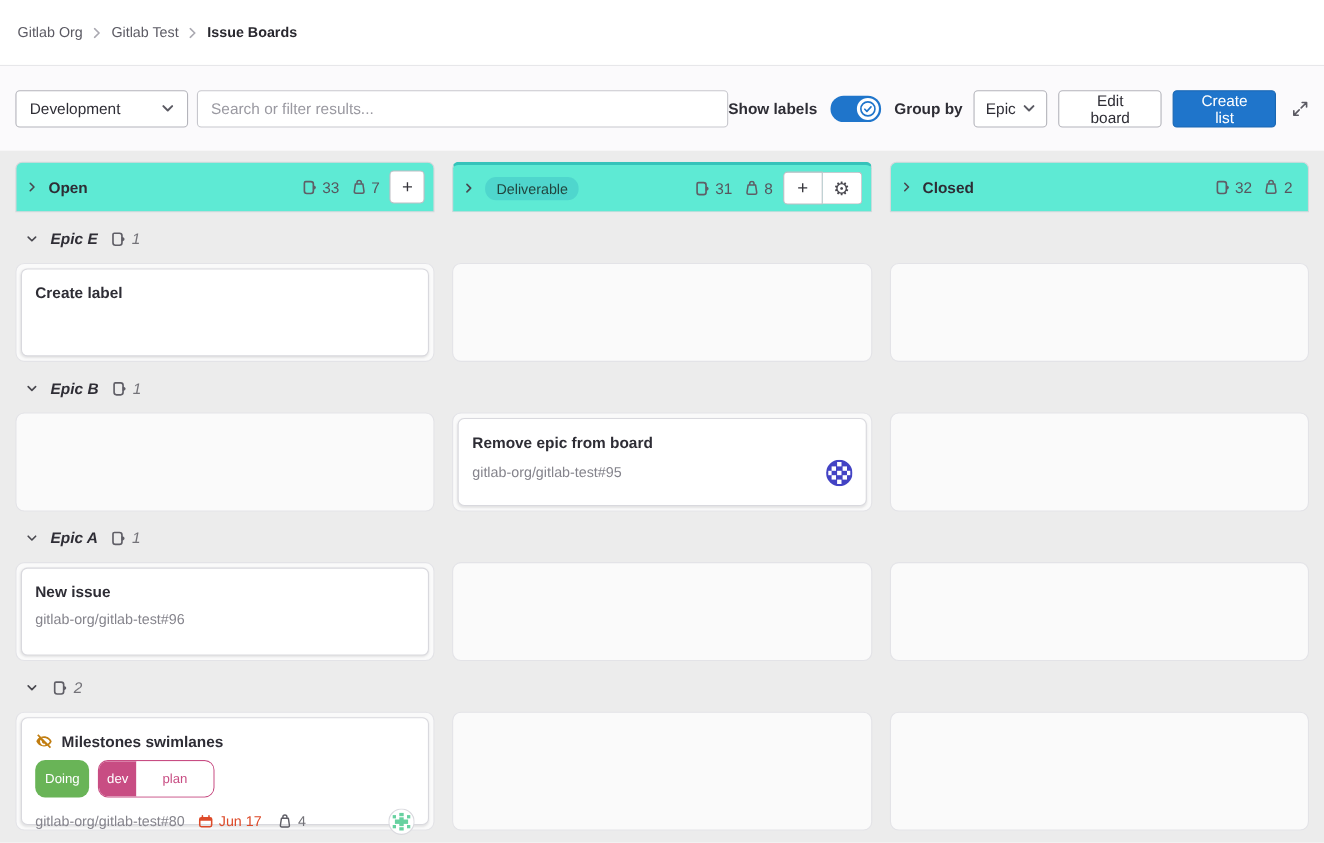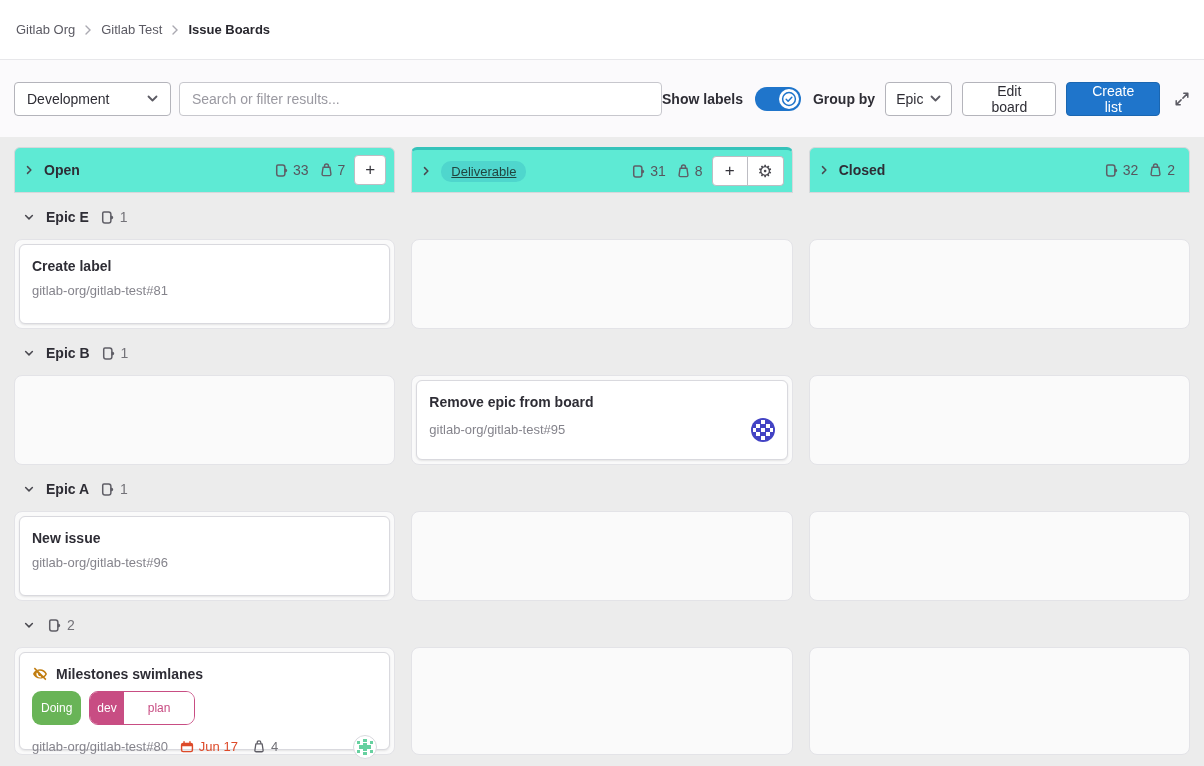--- a/index.html
+++ b/index.html
@@ -52,35 +52,35 @@
   .maximize{margin-left:14px;color:#5b5a63;cursor:pointer;}
   
   .board{height:645px;background:var(--board-bg);padding:10px 14px 0;overflow:hidden;}
   .grid3{display:grid;grid-template-columns:1fr 1fr 1fr;column-gap:16px;}
   .col-header{height:46px;background:#5eead4;border:1px solid #d7d7db;border-radius:6px 6px 0 0;
        display:flex;align-items:center;padding:0 8px;}
   .col-header.teal-top{border-top:3px solid var(--teal-line);}
   .chev{color:#49484f;flex:none;cursor:pointer;}
   .col-title{font-size:14px;font-weight:700;color:var(--text);margin-left:9px;}
   .teal-pill{margin-left:9px;background:var(--teal);color:var(--teal-text);font-size:13px;border-radius:10px;
-       padding:3px 10px;text-decoration:underline;}
+       padding:3px 10px;}
   .hdr-counts{margin-left:auto;display:flex;align-items:center;font-size:14px;color:var(--muted);}
   .hdr-counts .num{margin:0 0 0 4px;}
   .hdr-counts .icn{margin-left:10px;color:#5f5e66;}
   .hdr-counts .icn:first-child{margin-left:0;}
   .icon-btn{width:32px;height:30px;background:#fff;border:1px solid #bdbdc3;border-radius:4px;margin-left:9px;
        display:flex;align-items:center;justify-content:center;font-size:17px;color:#35343b;cursor:pointer;}
   .btn-group{display:flex;margin-left:9px;}
   .btn-group .icon-btn{margin:0;border-radius:0;width:36px;}
   .btn-group .icon-btn:first-child{border-radius:4px 0 0 4px;}
   .btn-group .icon-btn:last-child{border-radius:0 4px 4px 0;border-left:none;}
   .gear{font-size:17px;line-height:1;color:#49484f;}
   .pad-r{padding-right:6px;}
   
-  .lane-header{display:flex;align-items:center;padding:16px 0 14px 8px;}
+  .lane-header{display:flex;align-items:center;padding:16px 0 14px 8px;font-style:italic;}
   .lane-title{font-size:14px;font-weight:700;color:var(--text);margin-left:10px;}
   .lane-counts{display:flex;align-items:center;margin-left:11px;color:#5f5e66;}
   .lane-counts .num{font-size:14px;color:#737278;margin-left:5px;}
   .cell{height:90px;background:var(--cell-bg);border:1px solid var(--cell-border);border-radius:8px;padding:4px;}
   .lane:last-child .cell{height:108px;}
   .card{height:100%;background:#fff;border:1px solid var(--card-border);border-radius:6px;
        box-shadow:0 1px 2px rgba(31,30,36,.1);padding:11px 12px;cursor:pointer;}
   .card-title{font-size:14px;font-weight:600;color:var(--text);line-height:20px;}
   .card-footer{display:flex;align-items:center;margin-top:6px;font-size:13px;color:var(--faint);line-height:18px;}
   .ref{color:var(--faint);}
@@ -257,23 +257,20 @@
             <path d="M4.2 2.2h5c1.3 0 2.4 1.1 2.4 2.4v6.8c0 1.3-1.1 2.4-2.4 2.4H5.3c-1.3 0-2.4-1.1-2.4-2.4V3.5c0-.7.6-1.3 1.3-1.3z" fill="none" stroke="currentColor" stroke-width="1.6"></path>
             <path d="M11.2 5.9c1.6 0 2.9.9 2.9 2.1s-1.3 2.1-2.9 2.1z" fill="currentColor"></path>
           </svg>
         <span class="num">1</span>
       </span>
     </div>
     <div class="grid3">
       <div class="cell">
         <div class="card">
           <div class="card-title">Create label</div>
-          <div class="card-footer">
-            <span class="ref">gitlab-org/gitlab-test#81</span>
-          </div>
         </div>
       </div>
       <div class="cell"></div>
       <div class="cell"></div>
     </div>
   </div>
 
   <div class="lane">
     <div class="lane-header">
       <span class="chev">

